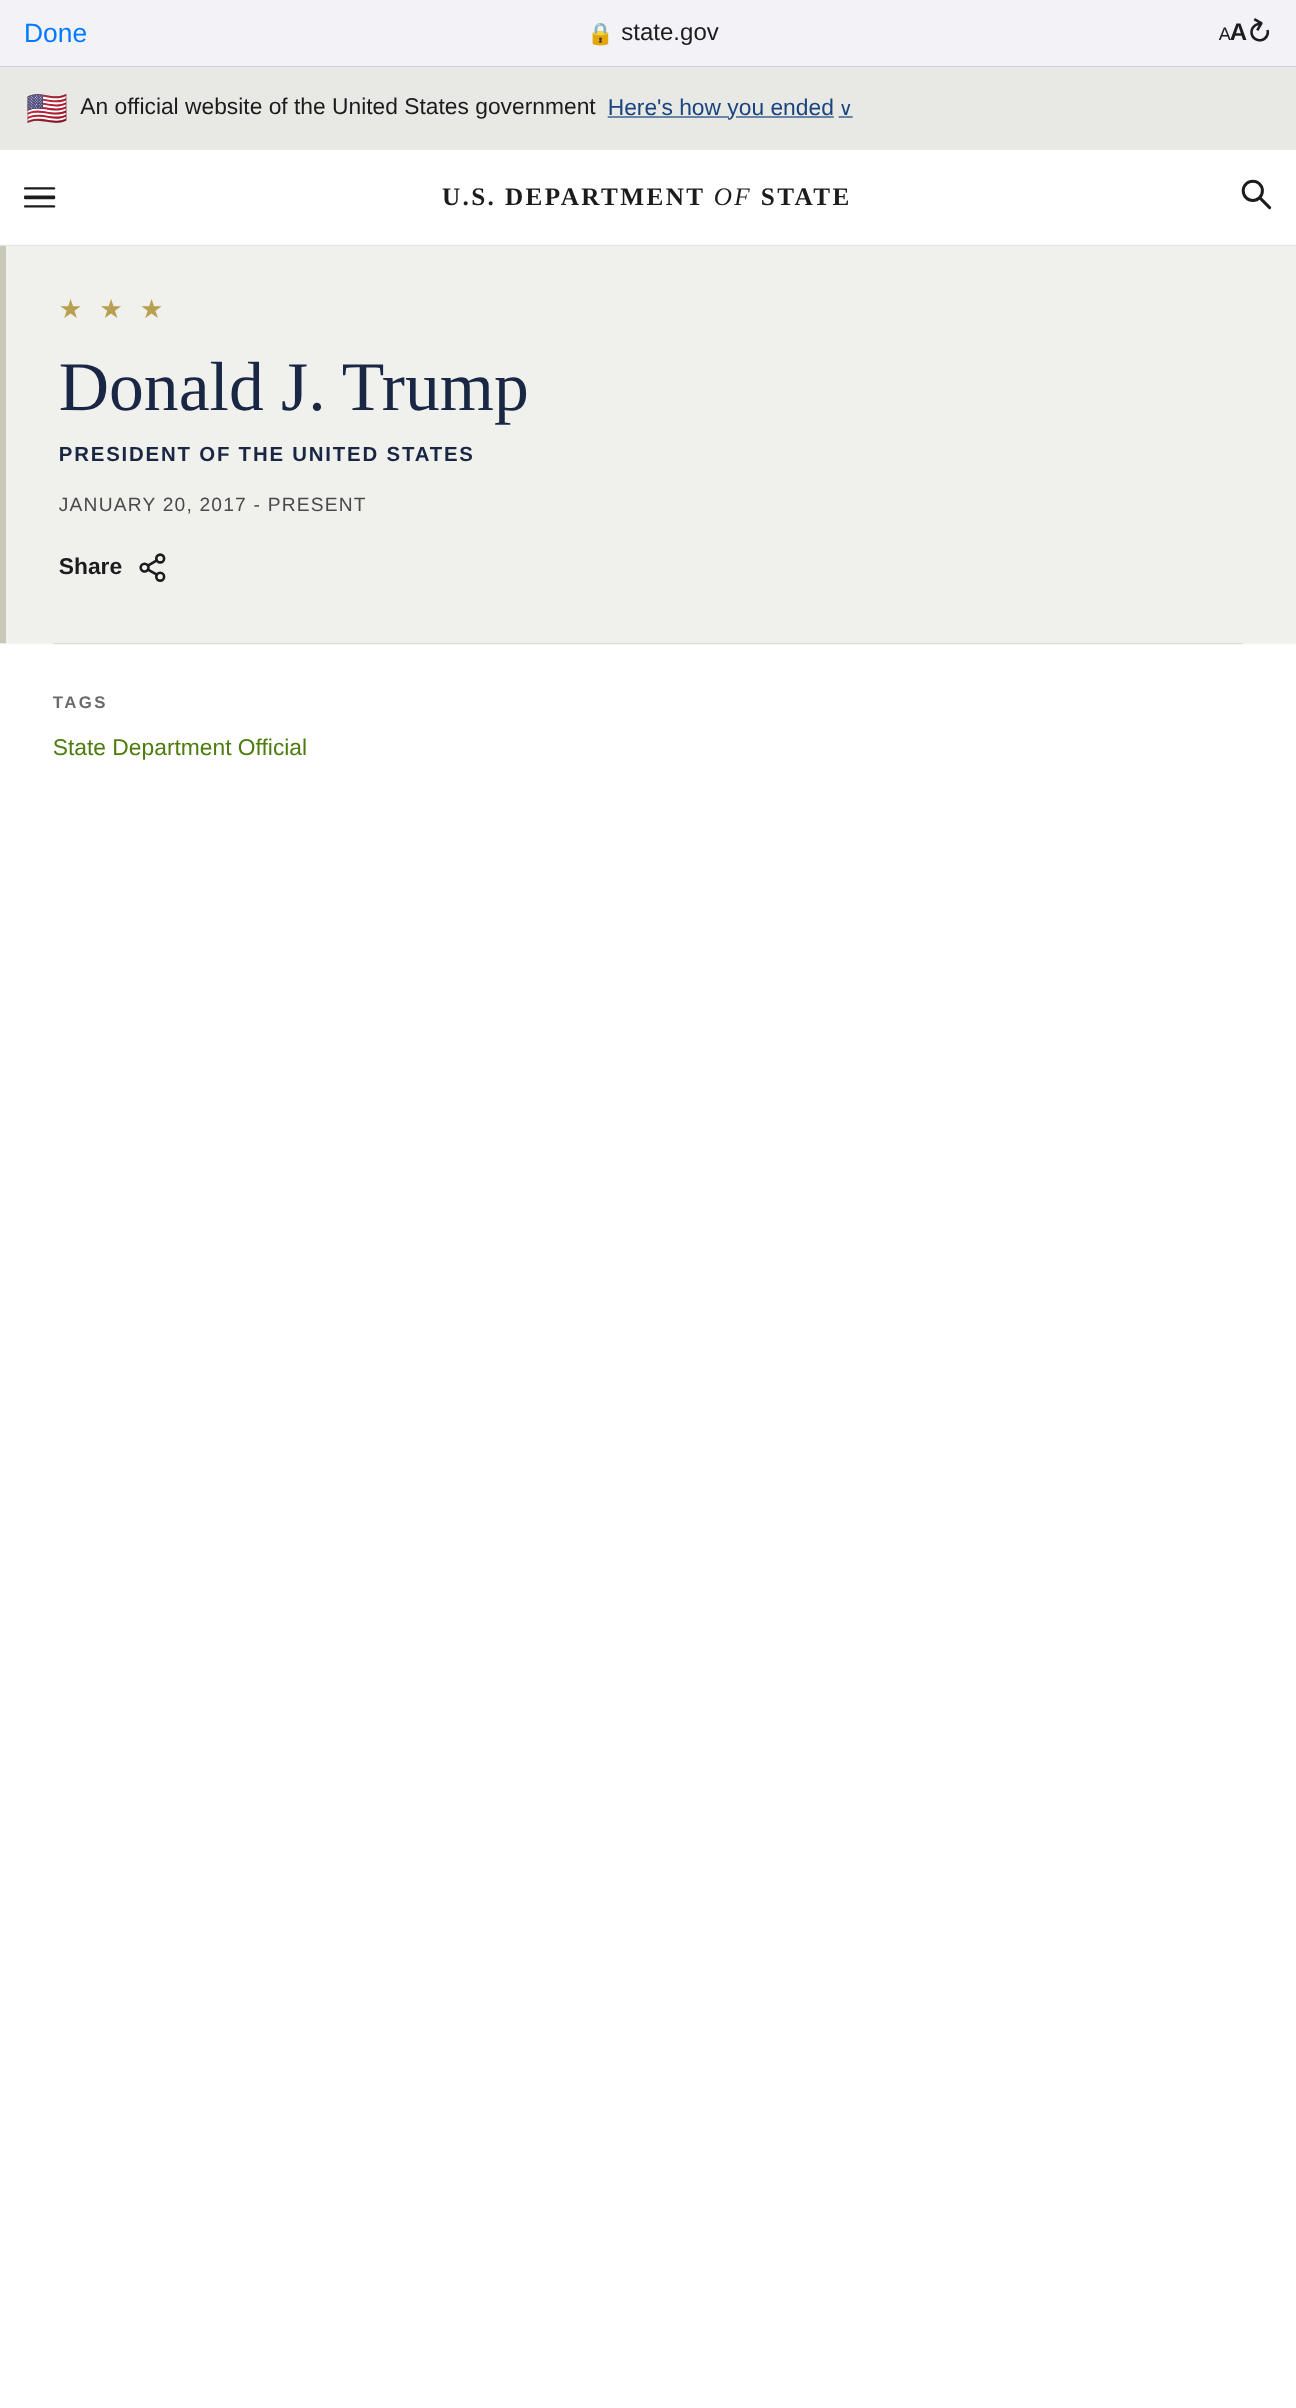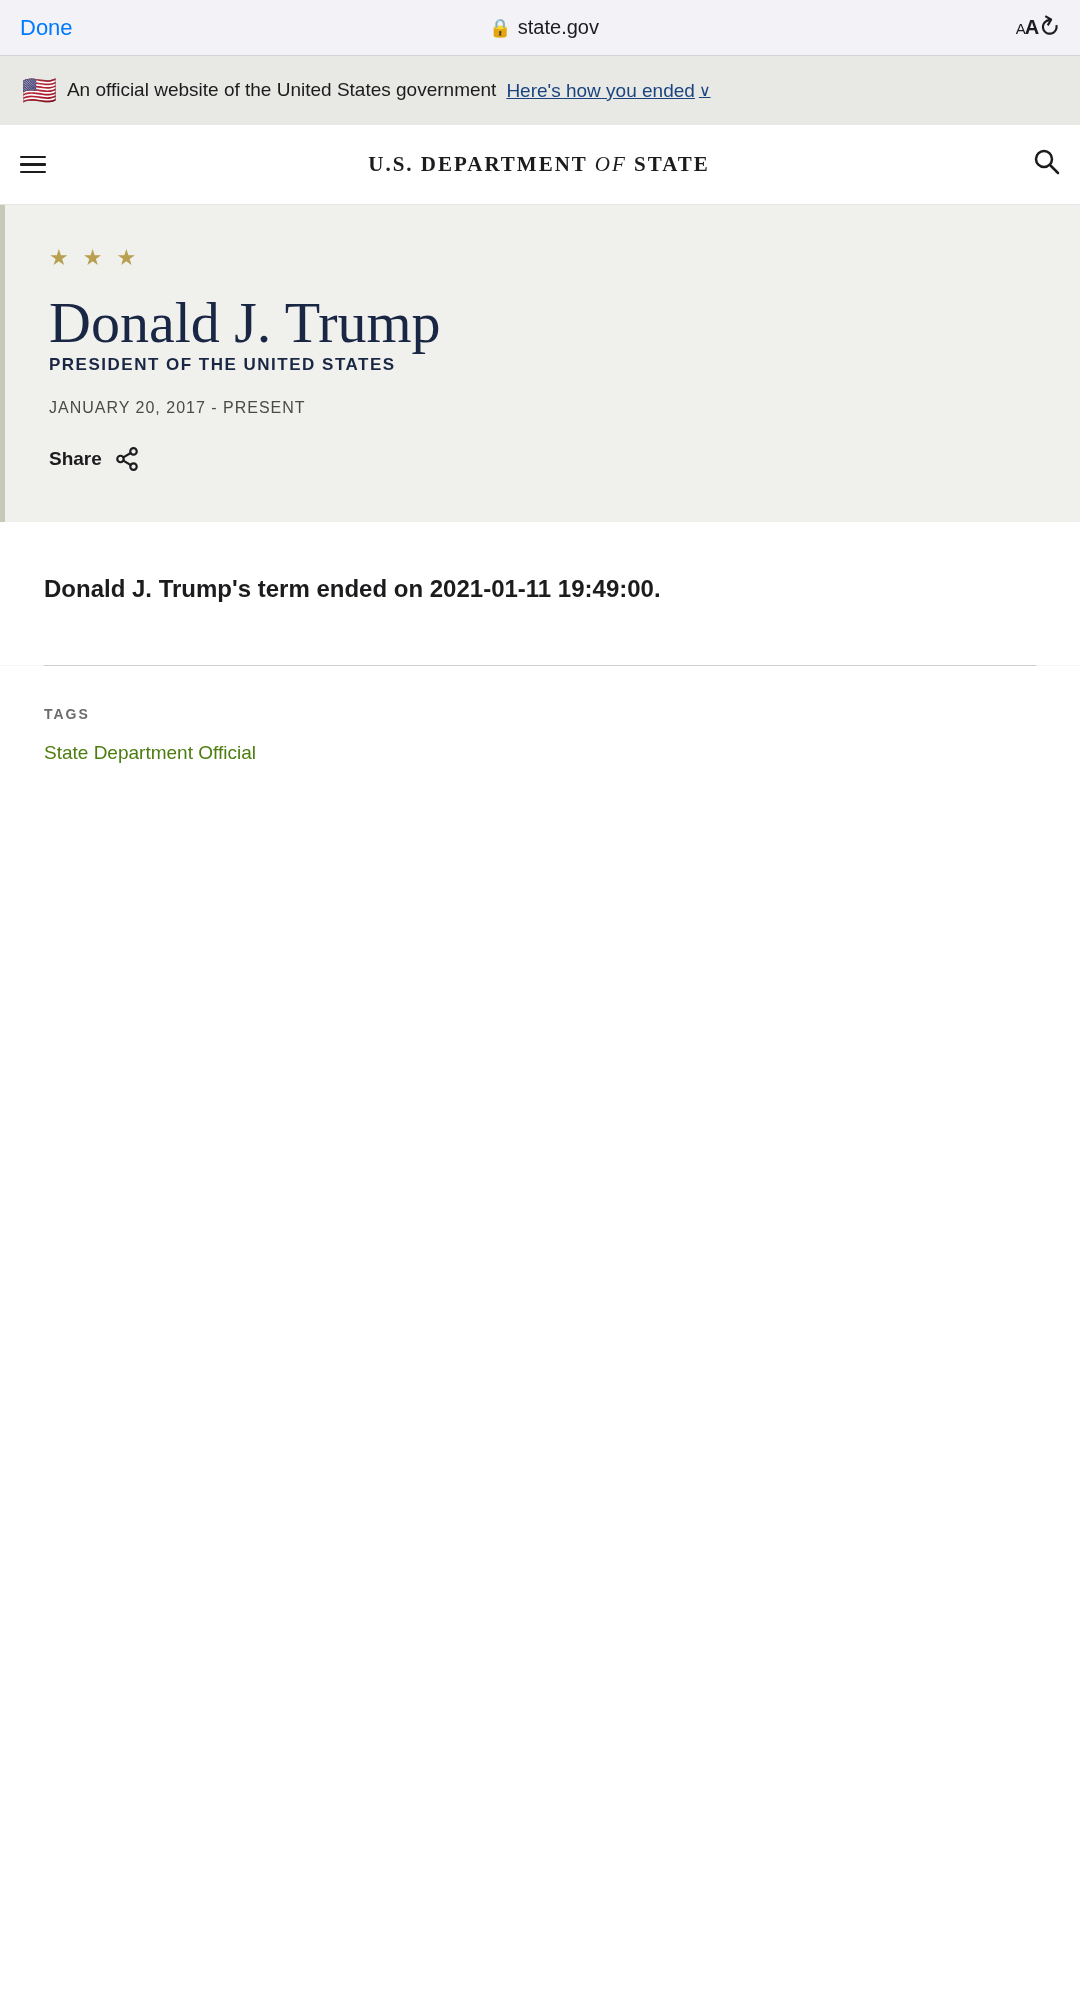--- a/index.html
+++ b/index.html
@@ -176,21 +176,21 @@
       color: #b8a050;
       font-size: 22px;
     }
 
     .profile-name {
       font-family: Georgia, 'Times New Roman', serif;
       font-size: 58px;
       font-weight: 400;
       color: #1a2744;
       line-height: 1.1;
-      margin-bottom: 0;
+      margin-bottom: 14px;
     }
 
     .profile-title {
       font-size: 17px;
       font-weight: 700;
       color: #1a2744;
       letter-spacing: 1.5px;
       text-transform: uppercase;
       margin-bottom: 24px;
     }
@@ -348,23 +348,20 @@
           <circle cx="18" cy="5" r="3"></circle>
           <circle cx="6" cy="12" r="3"></circle>
           <circle cx="18" cy="19" r="3"></circle>
           <line x1="8.59" y1="13.51" x2="15.42" y2="17.49"></line>
           <line x1="15.41" y1="6.51" x2="8.59" y2="10.49"></line>
         </svg>
       </button>
     </div>
   </div>
 
-  <div class="term-notice">
-    <p class="term-notice-text">Donald J. Trump's term ended on 2021-01-11 19:49:00.</p>
-  </div>
 
   <div class="divider"></div>
 
   <div class="tags-section">
     <div class="tags-label">TAGS</div>
     <a class="tag-link">
       <span>State Department Official</span>
     </a>
   </div>
 

